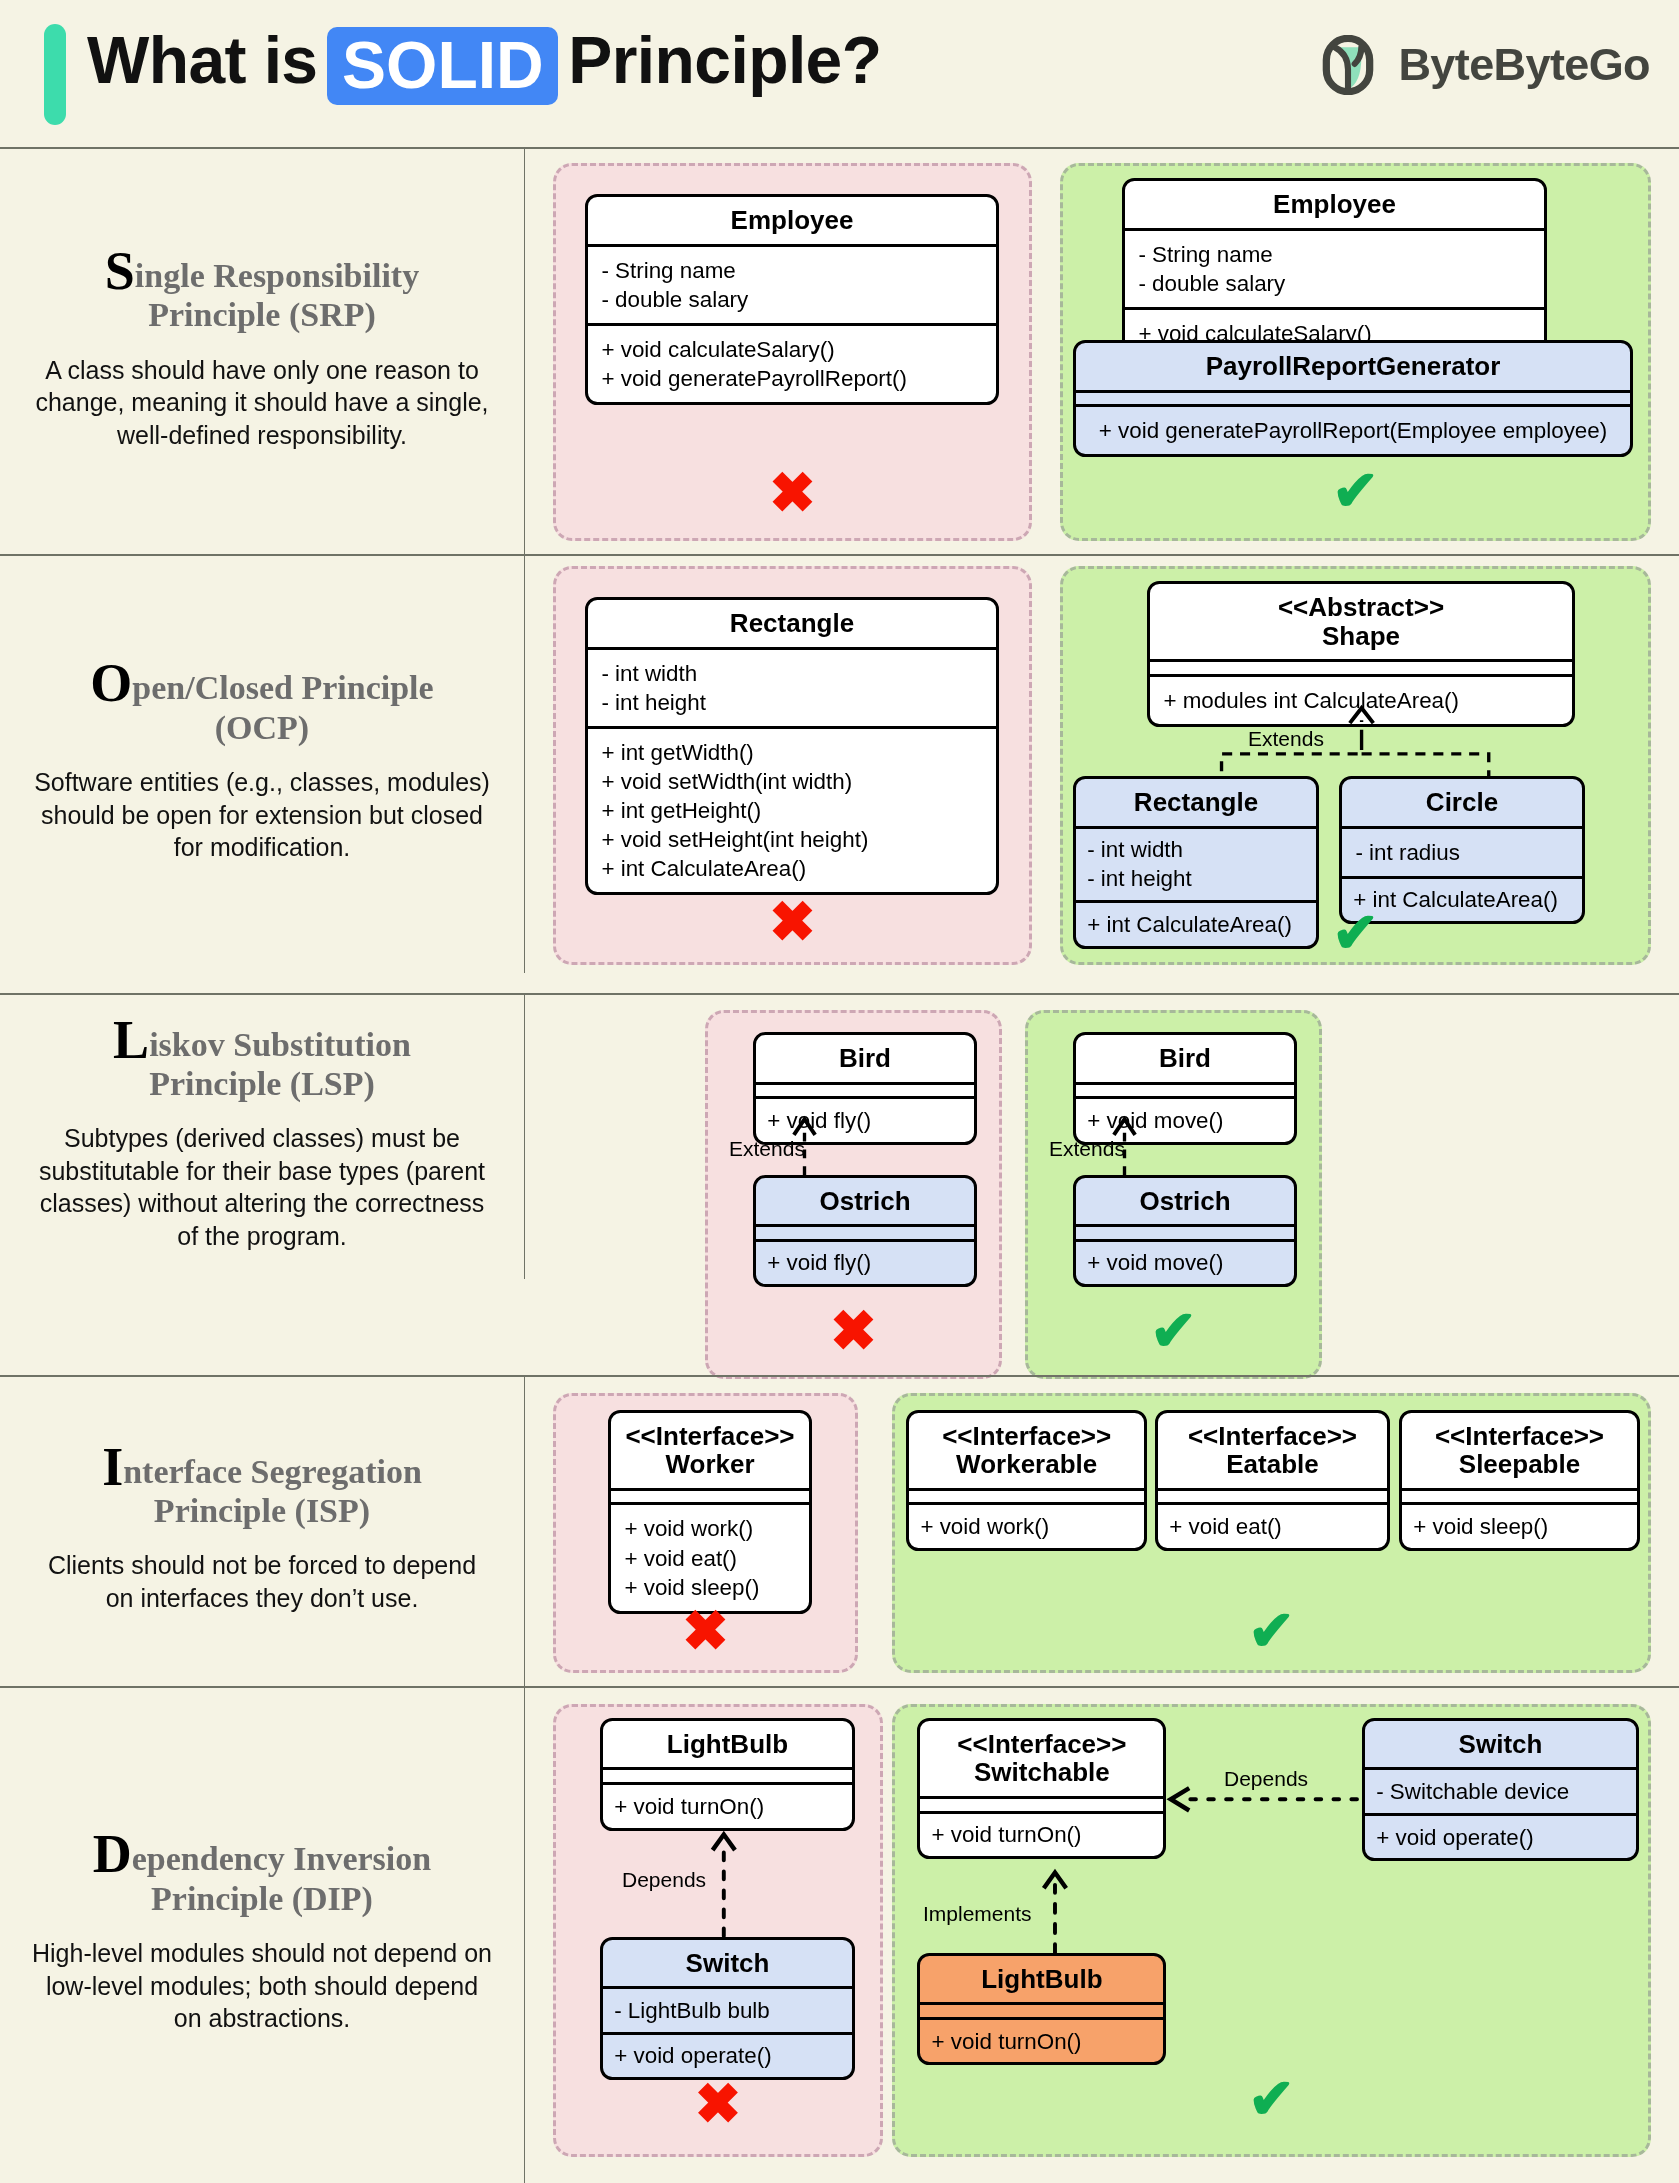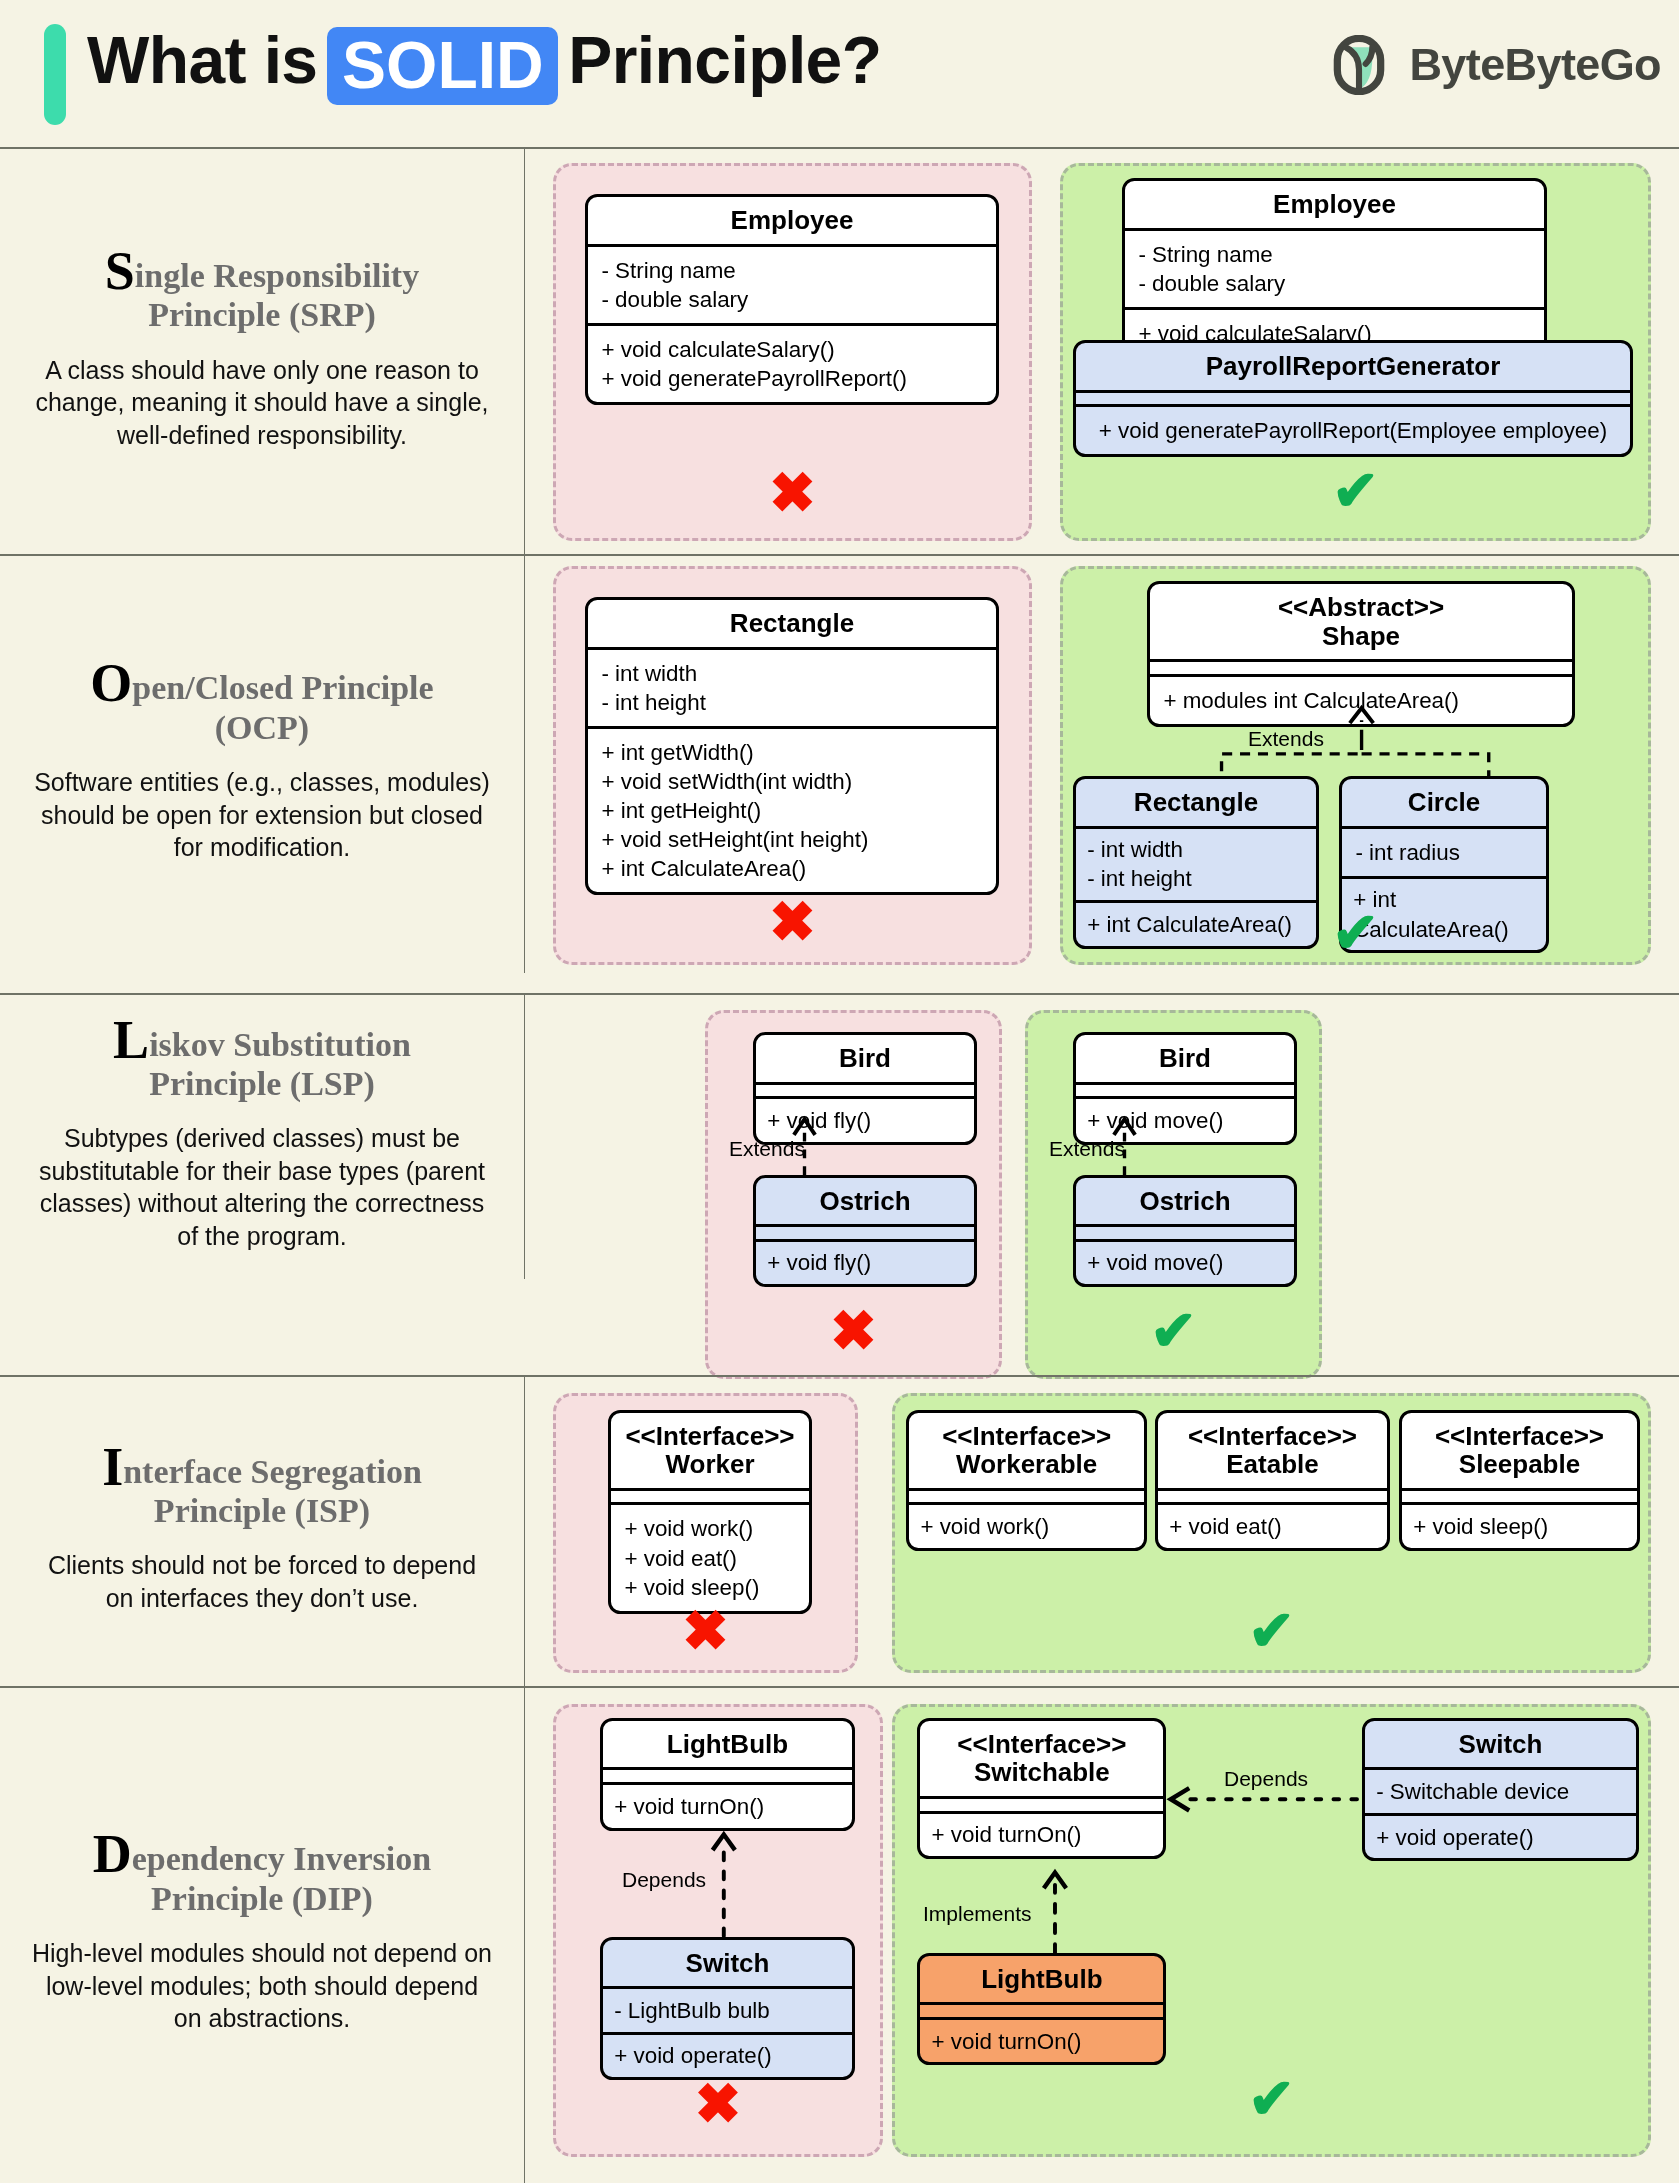--- a/index.html
+++ b/index.html
@@ -34,21 +34,21 @@
   .title-solid {
     background: #4287f5; color: #ffffff;
     border-radius: 10px;
     padding: 4.5px 14.6px 7.8px 14.6px;
     margin: 0 10px;
     font-weight: bold;
   }
   .title-post { letter-spacing: -0.6px; }
 
   .logo {
-    position: absolute; right: 18px; top: 35px;
+    position: absolute; right: 29px; top: 35px;
     display: flex; align-items: center; gap: 24px; justify-content: flex-end;
   }
   .logo-mark { width: 52px; height: 60px; }
   .logo-text {
     font-size: 45px; font-weight: bold; color: #43453f;
     letter-spacing: -0.6px;
   }
 
   
   .row {
@@ -250,21 +250,21 @@
           <div class="uml-title">Rectangle</div>
           <div class="uml-sec compact">
             <div>- int width</div>
             <div>- int height</div>
           </div>
           <div class="uml-sec compact">
             <div>+ int CalculateArea()</div>
           </div>
         </div>
 
-        <div class="uml blue" style="position:absolute;left:276px;top:207px;width:210px;">
+        <div class="uml blue" style="position:absolute;left:276px;top:207px;width:246px;">
           <div class="uml-title">Circle</div>
           <div class="uml-sec">
             <div>- int radius</div>
           </div>
           <div class="uml-sec compact">
             <div>+ int CalculateArea()</div>
           </div>
         </div>
 
         <div class="verdict check" style="top:336px;">✔</div>

